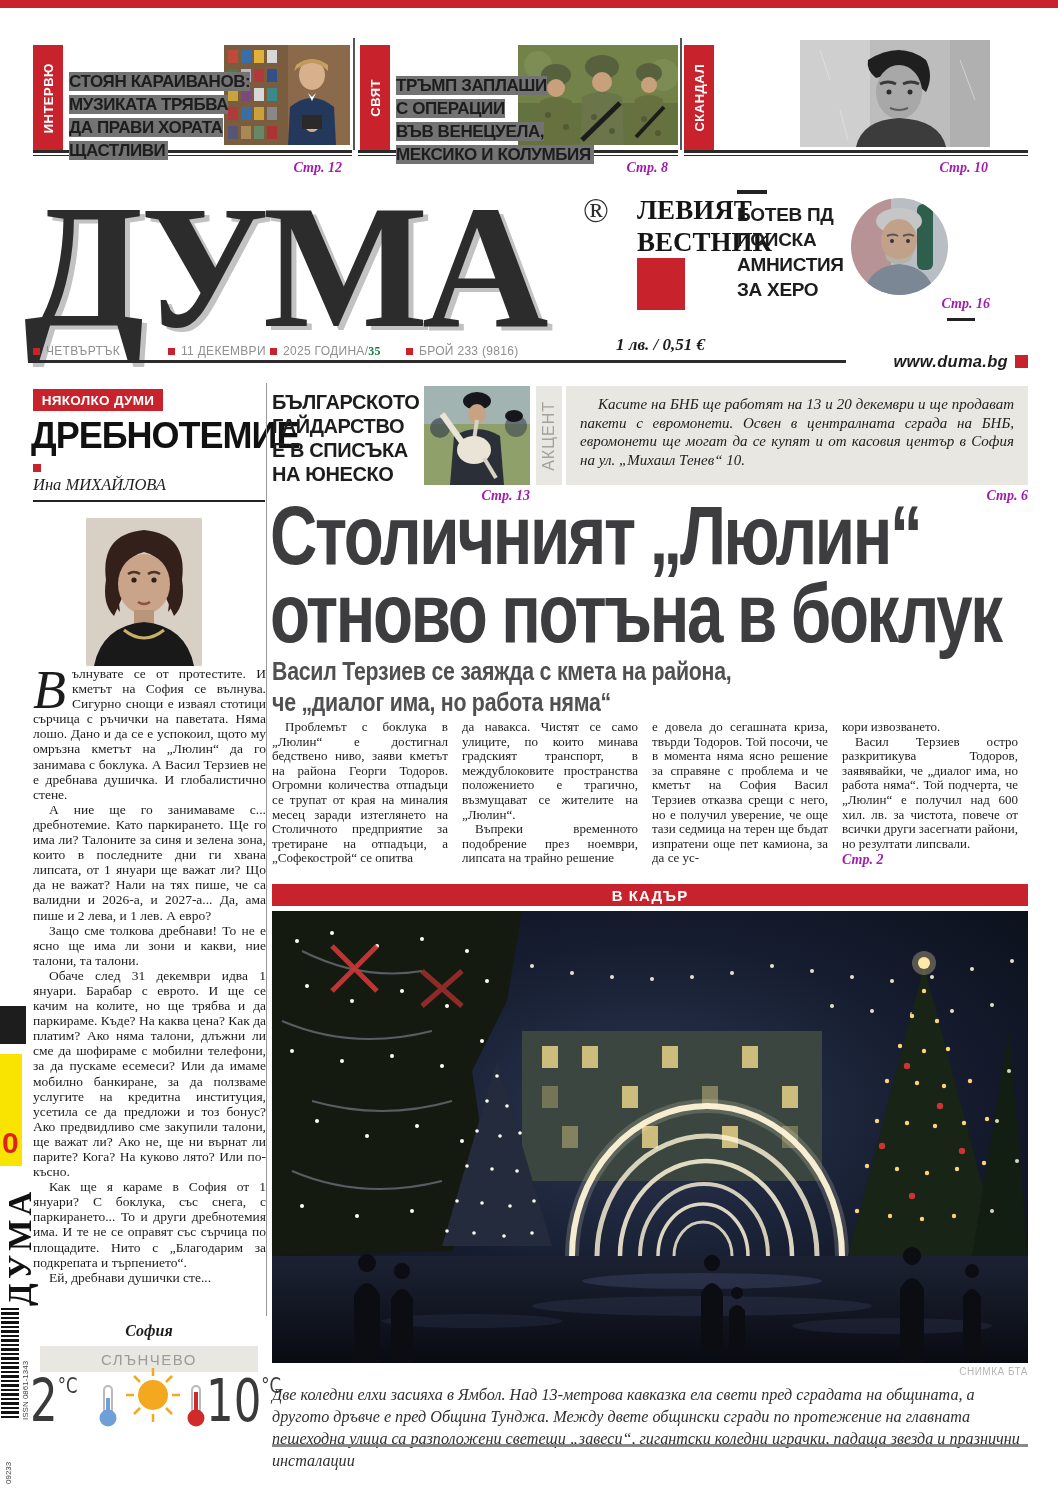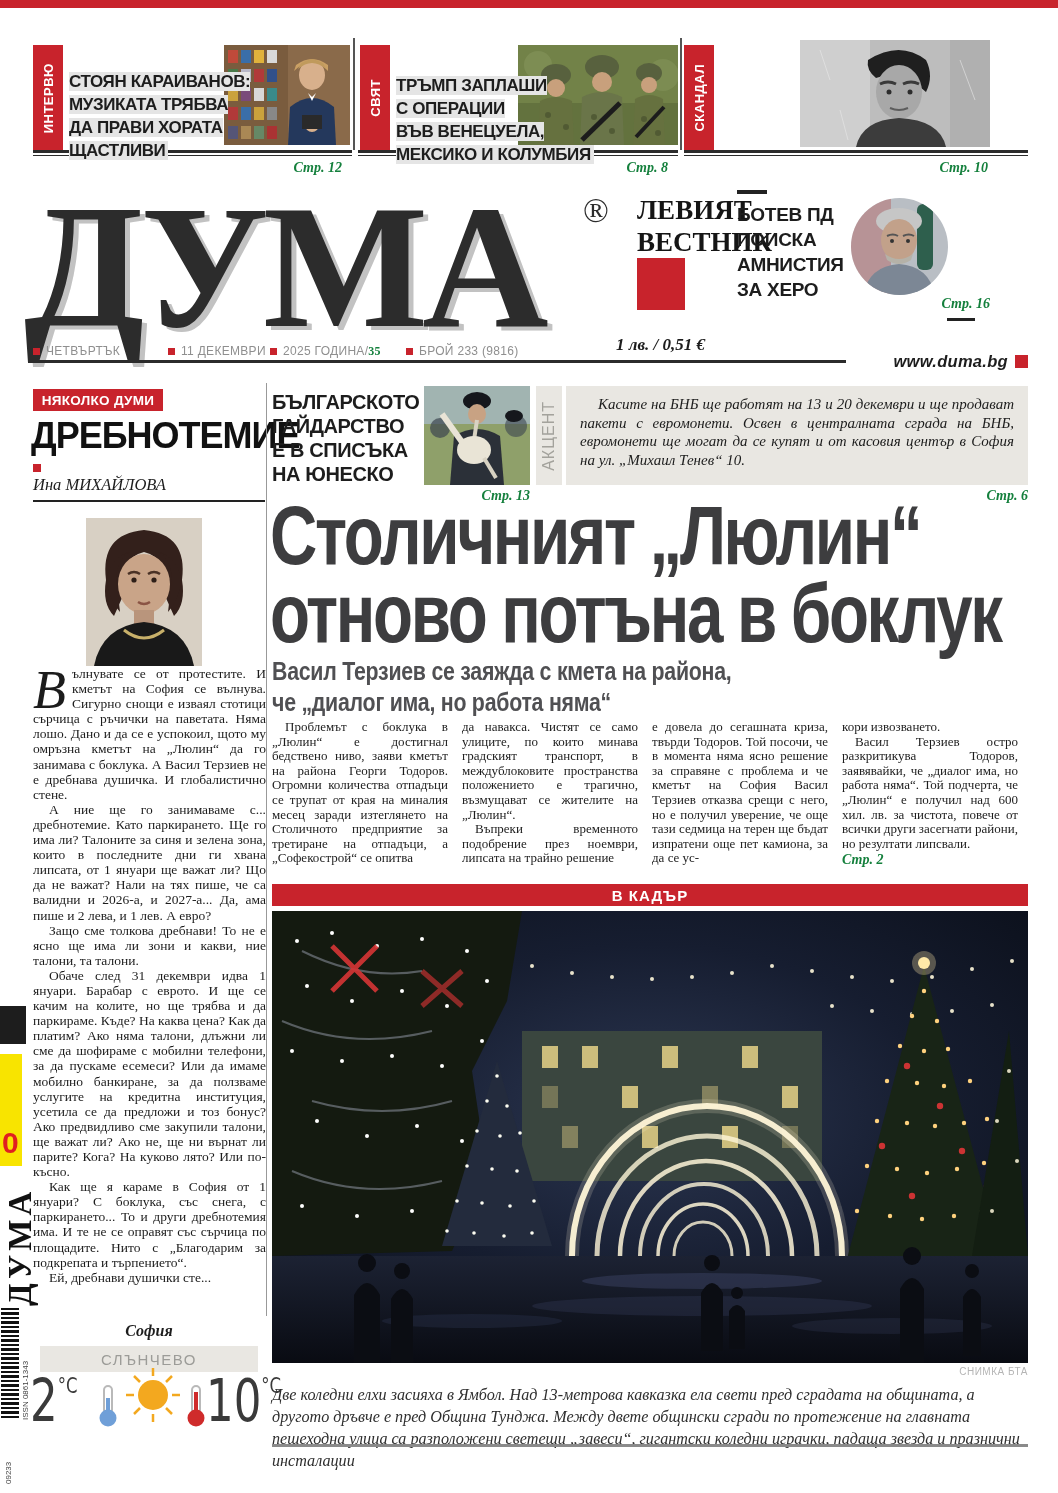--- a/index.html
+++ b/index.html
@@ -5,29 +5,29 @@
   html,body { margin:0; padding:0; background:#e8e8e8; }
   #page {
     position:relative; width:1058px; height:1493px; margin:0 auto;
     background:#ffffff; overflow:hidden;
     font-family:"Liberation Sans", sans-serif; color:#1d1d1d;
   }
   .abs { position:absolute; }
   .vtext { writing-mode:vertical-rl; transform:rotate(180deg); }
   .rsq   { display:inline-block; width:7px; height:7px; background:#c8232c; margin-right:6px; }
   .pageref { font-family:"Liberation Serif", serif; font-style:italic; font-weight:bold;
-             font-size:14px; color:#15803d; }
+             font-size:14px; color:#a21caf; }
   
   .teaser { position:absolute; top:38px; height:142px; }
   .seclabel { position:absolute; left:0; top:7px; width:30px; height:106px; background:#c8232c;
               display:flex; align-items:center; justify-content:center; }
   .seclabel span { color:#fff; font-weight:bold; font-size:13px; letter-spacing:.5px; }
   .t-head { position:absolute; z-index:2; font-weight:bold; font-size:17px; line-height:1.35;
             letter-spacing:-.4px; white-space:pre-line; }
-  .t-head span { background:#e5e5e5; padding:0 3px 0 0; }
+  .t-head span { background:#737373; padding:0 3px 0 0; }
   .t-photo { position:absolute; z-index:1; }
   .t-photo svg { display:block; }
   .t-rule2 { position:absolute; left:0; top:112px; height:6px; }
   .t-rule2 .a { height:3px; background:#2b2b2b; }
   .t-rule2 .b { height:1px; background:#2b2b2b; margin-top:2px; }
   .t-ref { position:absolute; top:122px; right:10px; }
   .vdiv { position:absolute; width:2px; background:#555; }
   
   #mast-title { position:absolute; left:24px; top:180px; font-family:"Liberation Serif",serif;
     font-weight:bold; font-size:175px; line-height:1; letter-spacing:-6px; color:#2c2c2c;

